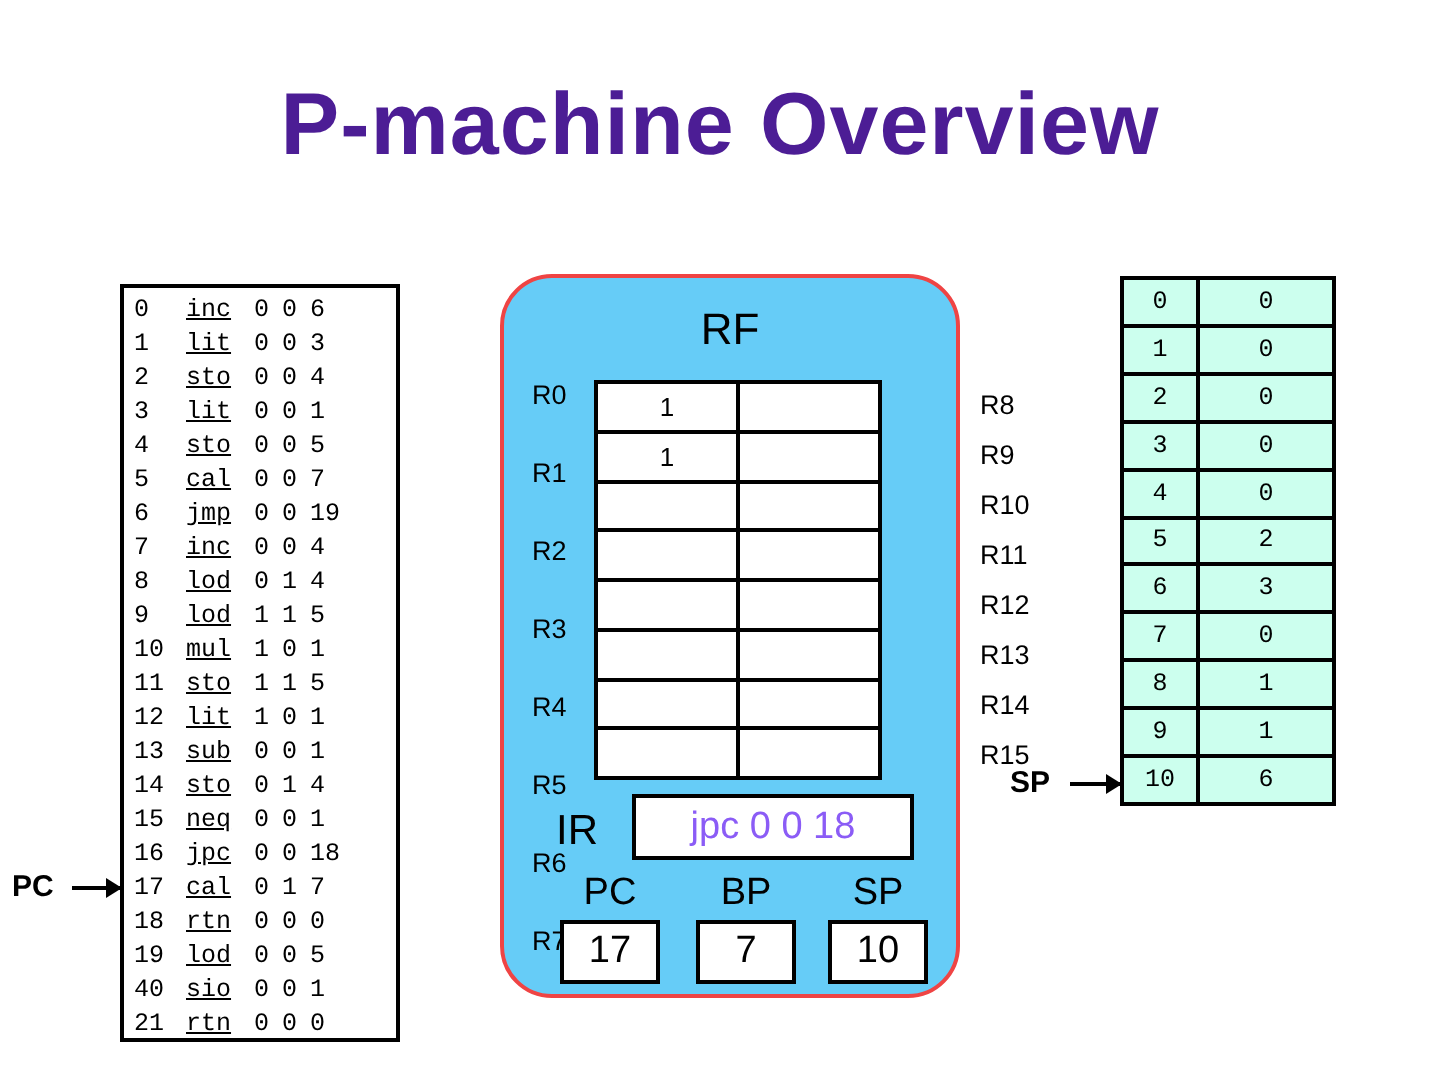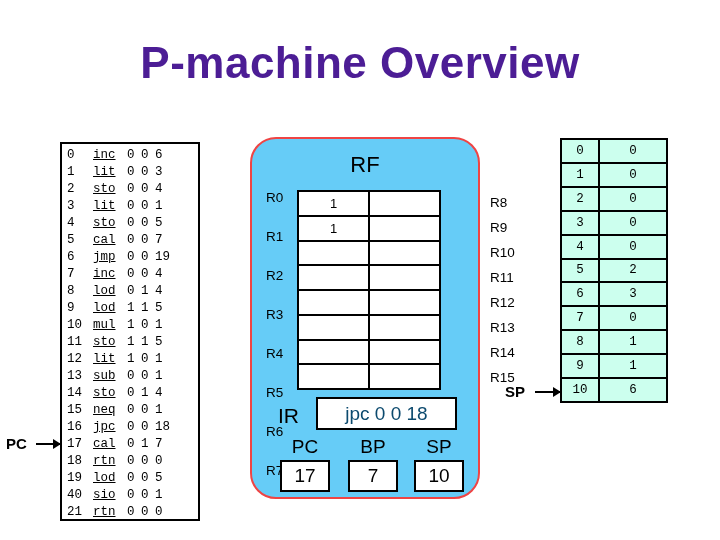--- a/index.html
+++ b/index.html
@@ -205,21 +205,21 @@
     top: 258px;
     width: 141px;
     height: 33px;
     border: 2px solid #000000;
     background: #ffffff;
     box-sizing: border-box;
     display: flex;
     align-items: center;
     justify-content: center;
     font-size: 19px;
-    color: #0c4a6e;
+    color: #8b5cf6;
     white-space: nowrap;
   }
 
   
   .reg-group {
     position: absolute;
     top: 297px;
     width: 62px;
   }
   .reg-group .reg-name {

